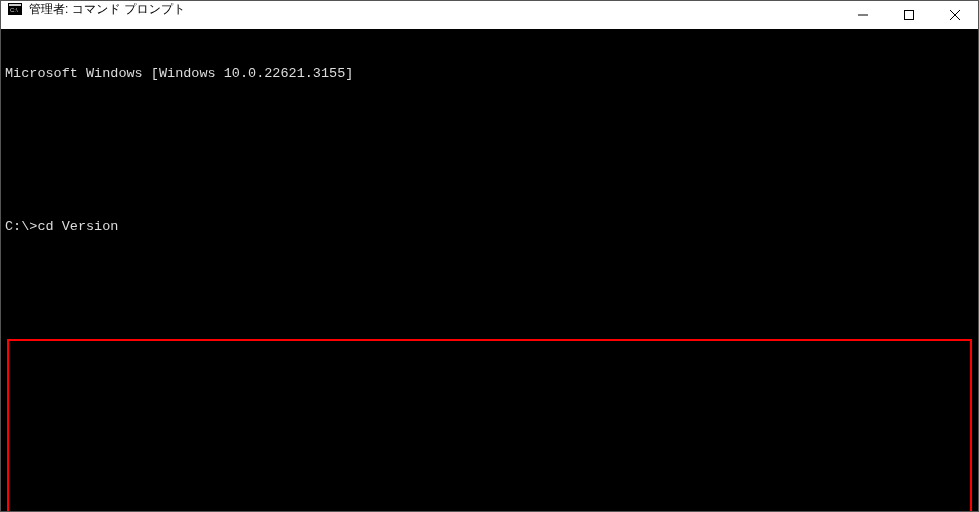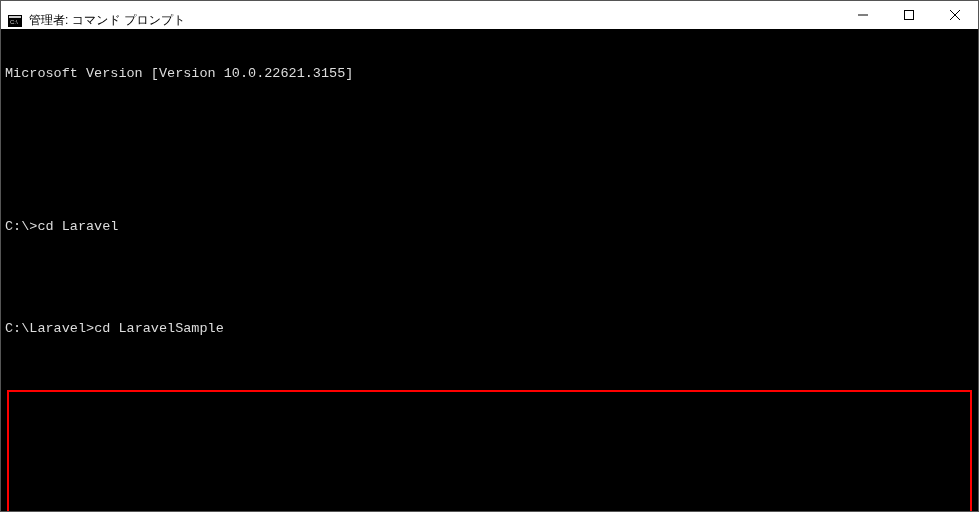--- a/index.html
+++ b/index.html
@@ -10,21 +10,21 @@
     font-family: "Consolas", "Courier New", monospace;
     font-size: 13.5px;
     overflow: hidden;
     border: 1px solid #555;
   }
   .titlebar {
     height: 28px;
     background: #fff;
     color: #000;
     display: flex;
-    align-items: flex-end;
+    align-items: flex-start;
     font-family: "Segoe UI", sans-serif;
     font-size: 12px;
   }
   .titlebar-icon {
     width: 16px; height: 16px;
     margin: 0 6px;
     display: flex; align-items: center; justify-content: center;
     font-size: 10px;
   }
   .titlebar-title { flex: 1; }
@@ -71,26 +71,25 @@
   </div>
   <div class="win-btn">
     <svg width="10" height="10">
         <line x1="0" y1="0" x2="10" y2="10" stroke="#000" stroke-width="1"></line>
         <line x1="10" y1="0" x2="0" y2="10" stroke="#000" stroke-width="1"></line>
       </svg>
   </div>
 </div>
 
 <div class="terminal">
-  <div class="line white">Microsoft Version [Version 10.0.22621.3155]</div>
+  <div class="line white">Microsoft Windows [Windows 10.0.22621.3155]</div>
   <div class="line"> </div>
   <div class="line"> </div>
-  <div class="line white"><span>C:\&gt;</span><span>cd Laravel</span></div>
+  <div class="line white"><span>C:\&gt;</span><span>cd Version</span></div>
   <div class="line"> </div>
-  <div class="line white"><span>C:\Laravel&gt;</span><span>cd LaravelSample</span></div>
 
   <div class="highlight-box">
     
     
 
     
     
     
 
     

